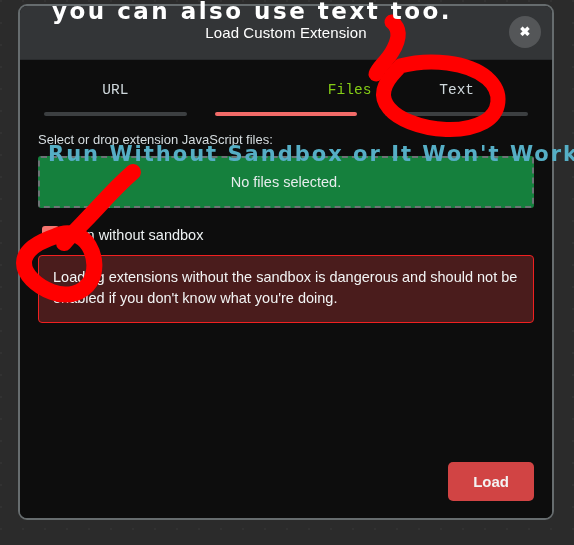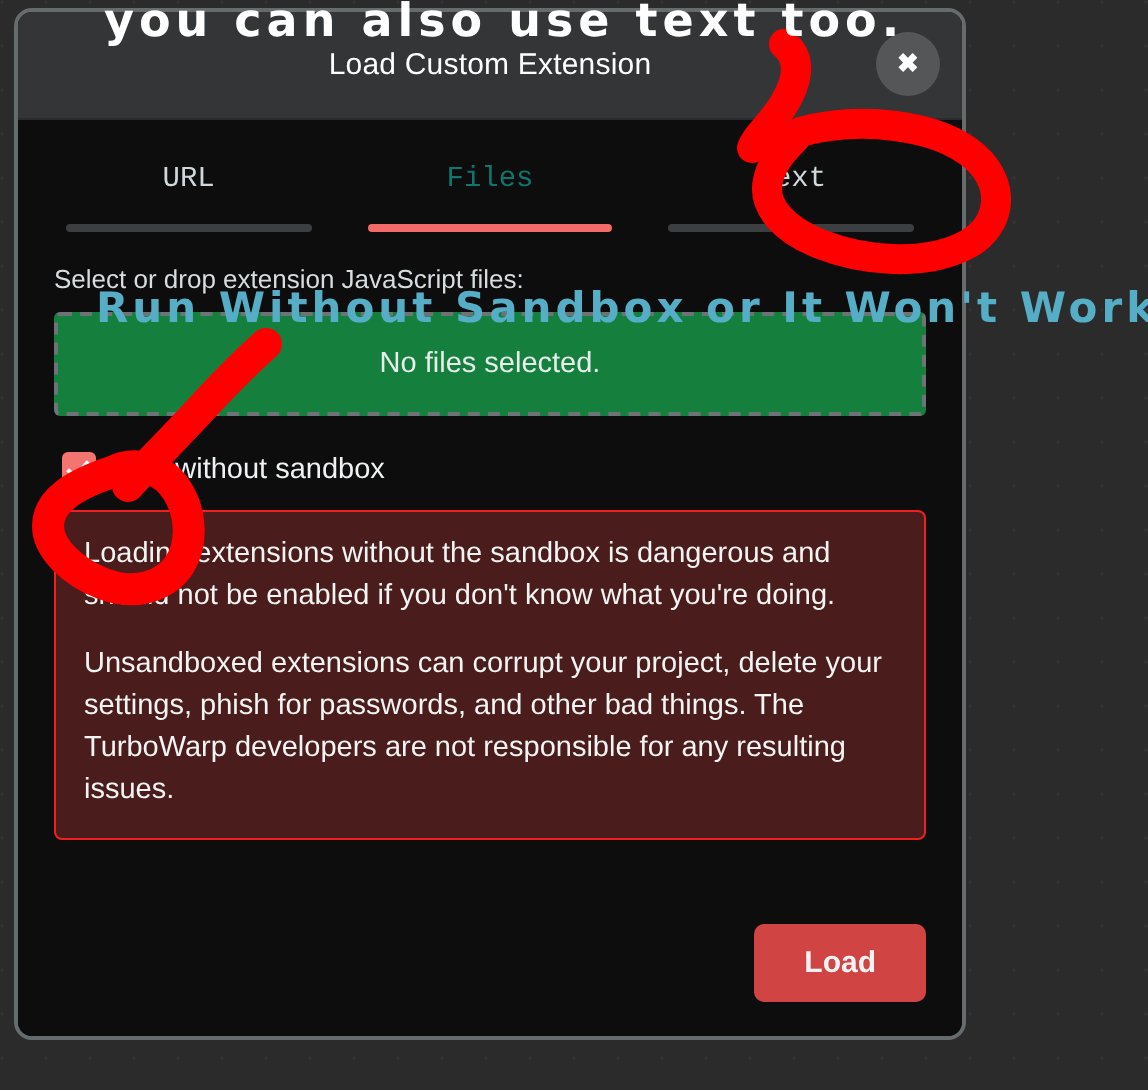--- a/index.html
+++ b/index.html
@@ -20,23 +20,23 @@
     position: absolute;
     inset: 0;
     background:
       radial-gradient(circle at 1px 1px, rgba(255,255,255,0.035) 1px, transparent 1px) 0 0 / 22px 22px,
       #2b2b2b;
   }
 
   
   #modal {
     position: absolute;
-    left: 7px;
+    left: 18px;
     top: 4px;
-    width: 476px;
+    width: 536px;
     height: 516px;
     border: 2px solid #666c6e;
     border-radius: 9px;
     background: #0d0d0d;
     overflow: hidden;
     box-sizing: border-box;
   }
 
   #modal-header {
     position: relative;
@@ -100,21 +100,21 @@
     font-family: Liberation Mono, monospace;
   }
   .tab-underline {
     display: block;
     height: 4px;
     border-radius: 2px;
     background: #3c3f41;
     margin: 0 14px;
   }
   .tab.active .tab-underline { background: #f26b68; }
-  .tab.active .tab-label { color: #0f766e; }
+  .tab.active .tab-label { color: #84cc16; text-align: right; }
 
   
   #content {
     padding: 16px 18px 0 18px;
   }
   #files-label {
     color: #d6dde0;
     font-size: 13px;
     margin-bottom: 9px;
     user-select: none;
@@ -265,21 +265,20 @@
         <span>No files selected.</span>
       </div>
 
       <div id="sandbox-row">
         <span id="sandbox-checkbox"></span>
         <span id="sandbox-label">Run without sandbox</span>
       </div>
 
       <div id="warning-box">
         <p>Loading extensions without the sandbox is dangerous and should not be enabled if you don't know what you're doing.</p>
-        <p>Unsandboxed extensions can corrupt your project, delete your settings, phish for passwords, and other bad things. The TurboWarp developers are not responsible for any resulting issues.</p>
       </div>
 
     </div>
 
     <div id="footer">
       <button id="load-button">Load</button>
     </div>
 
   </div>
 </div>

